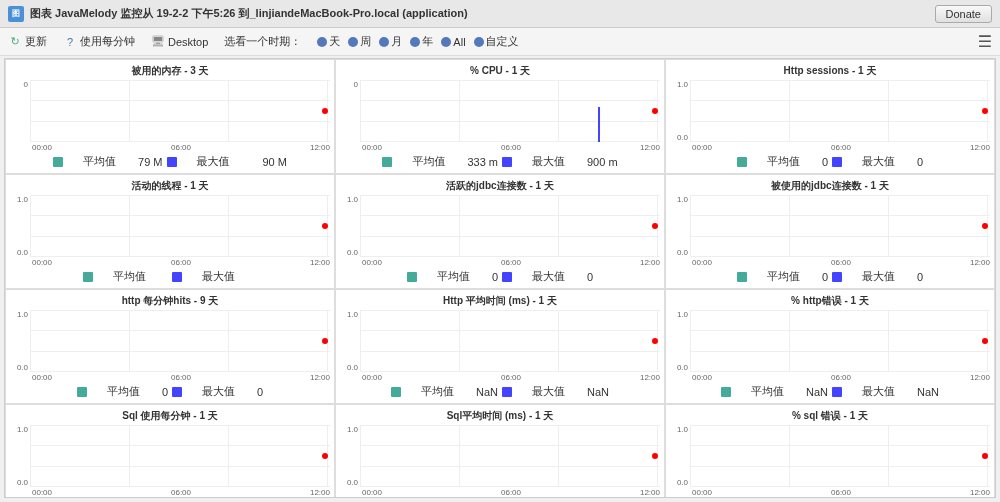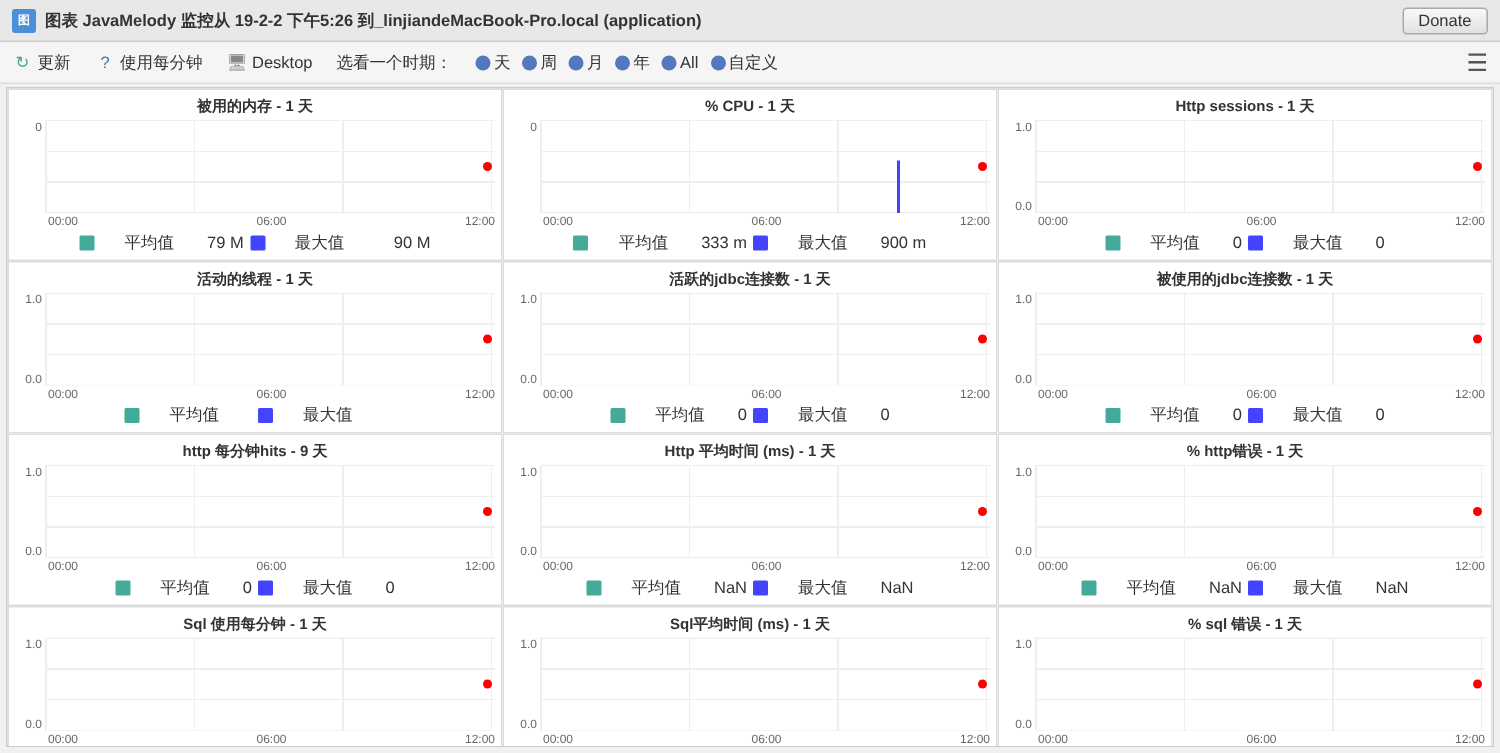--- a/index.html
+++ b/index.html
@@ -245,21 +245,21 @@
     <a class="period-link"><span class="dot"></span> All</a>
     <a class="period-link"><span class="dot"></span> 自定义</a>
   </div>
   <span id="menu-btn">☰</span>
 </div>
 
 <div id="main">
   <div class="charts-grid" id="charts-grid">
 
   <div class="chart-cell">
-        <div class="chart-title">被用的内存 - 1 天</div>
+        <div class="chart-title">被用的内存 - 3 天</div>
         <div class="chart-wrapper">
           <div class="y-axis">
             <span>0</span>
           </div>
           <div class="chart-canvas">
             <div class="chart-red-dot"></div>
           </div>
         </div>
         <div class="x-axis">
           <span>00:00</span>

